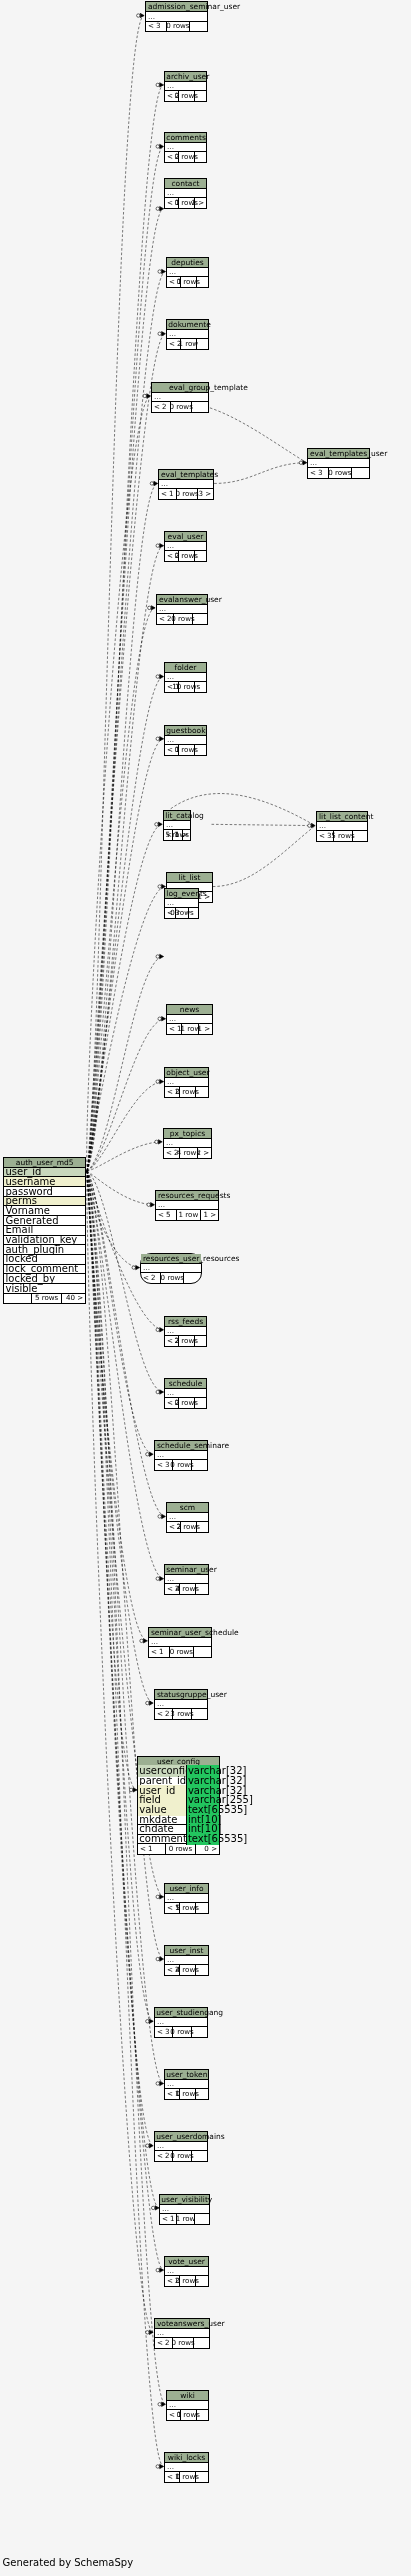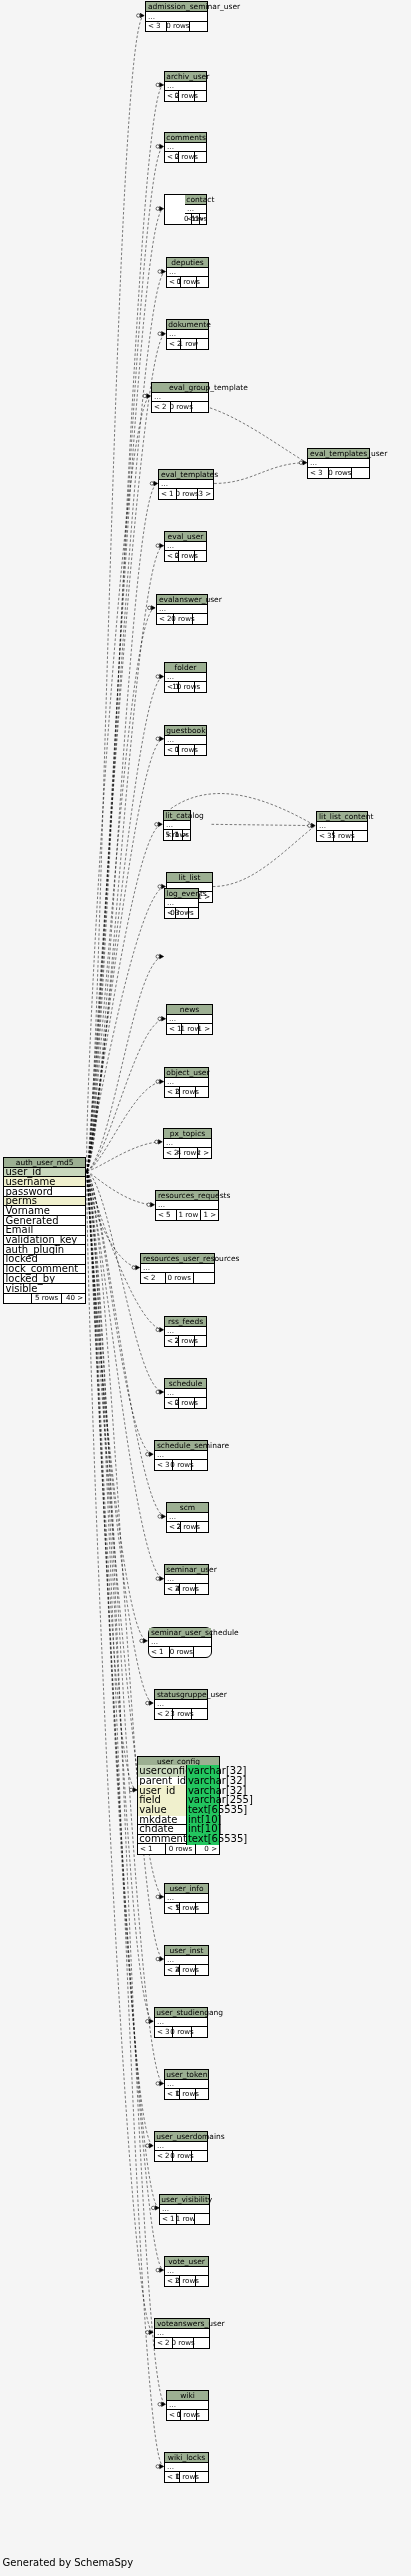--- a/index.html
+++ b/index.html
@@ -280,21 +280,21 @@
       </div>
       <div class="tbl" style="left: 164px; top: 132px; width: 43px;">
         <div class="hdr">comments</div>
         <div class="body-ellipsis">…</div>
         <div class="foot">
           <div class="c1">&lt; 2</div>
           <div class="c2">0 rows</div>
           <div class="c3"></div>
         </div>
       </div>
-      <div class="tbl" style="left: 164px; top: 194px; width: 43px; padding-left: 20px;">
+      <div class="tbl" style="left: 164px; top: 178px; width: 43px;">
         <div class="hdr">contact</div>
         <div class="body-ellipsis">…</div>
         <div class="foot">
           <div class="c1">&lt; 1</div>
           <div class="c2">0 rows</div>
           <div class="c3 right">1 &gt;</div>
         </div>
       </div>
       <div class="tbl" style="left: 166px; top: 257px; width: 43px;">
         <div class="hdr">deputies</div>
@@ -424,21 +424,21 @@
       </div>
       <div class="tbl" style="left: 155px; top: 1190px; width: 64px;">
         <div class="hdr" style="text-align: left; padding-left: 1.9px;">resources_requests</div>
         <div class="body-ellipsis">…</div>
         <div class="foot">
           <div class="c1">&lt; 5</div>
           <div class="c2">1 row</div>
           <div class="c3 right">1 &gt;</div>
         </div>
       </div>
-      <div class="tbl" style="left: 140px; top: 1253px; width: 75px;">
+      <div class="tbl" style="left: 140px; top: 1253px; width: 62px; border-radius: 11px;">
         <div class="hdr" style="text-align: left; padding-left: 1.9px;">resources_user_resources</div>
         <div class="body-ellipsis">…</div>
         <div class="foot">
           <div class="c1">&lt; 2</div>
           <div class="c2">0 rows</div>
           <div class="c3"></div>
         </div>
       </div>
       <div class="tbl" style="left: 164px; top: 1316px; width: 43px;">
         <div class="hdr">rss_feeds</div>
@@ -478,21 +478,21 @@
       </div>
       <div class="tbl" style="left: 164px; top: 1564px; width: 45px;">
         <div class="hdr">seminar_user</div>
         <div class="body-ellipsis">…</div>
         <div class="foot">
           <div class="c1">&lt; 2</div>
           <div class="c2">4 rows</div>
           <div class="c3"></div>
         </div>
       </div>
-      <div class="tbl" style="left: 148px; top: 1627px; width: 64px; border-radius: 6px;">
+      <div class="tbl" style="left: 148px; top: 1627px; width: 64px;">
         <div class="hdr" style="text-align: left; padding-left: 1.9px;">seminar_user_schedule</div>
         <div class="body-ellipsis">…</div>
         <div class="foot">
           <div class="c1">&lt; 1</div>
           <div class="c2">0 rows</div>
           <div class="c3"></div>
         </div>
       </div>
       <div class="tbl" style="left: 154px; top: 1689px; width: 54px;">
         <div class="hdr" style="text-align: left; padding-left: 1.9px;">statusgruppe_user</div>

